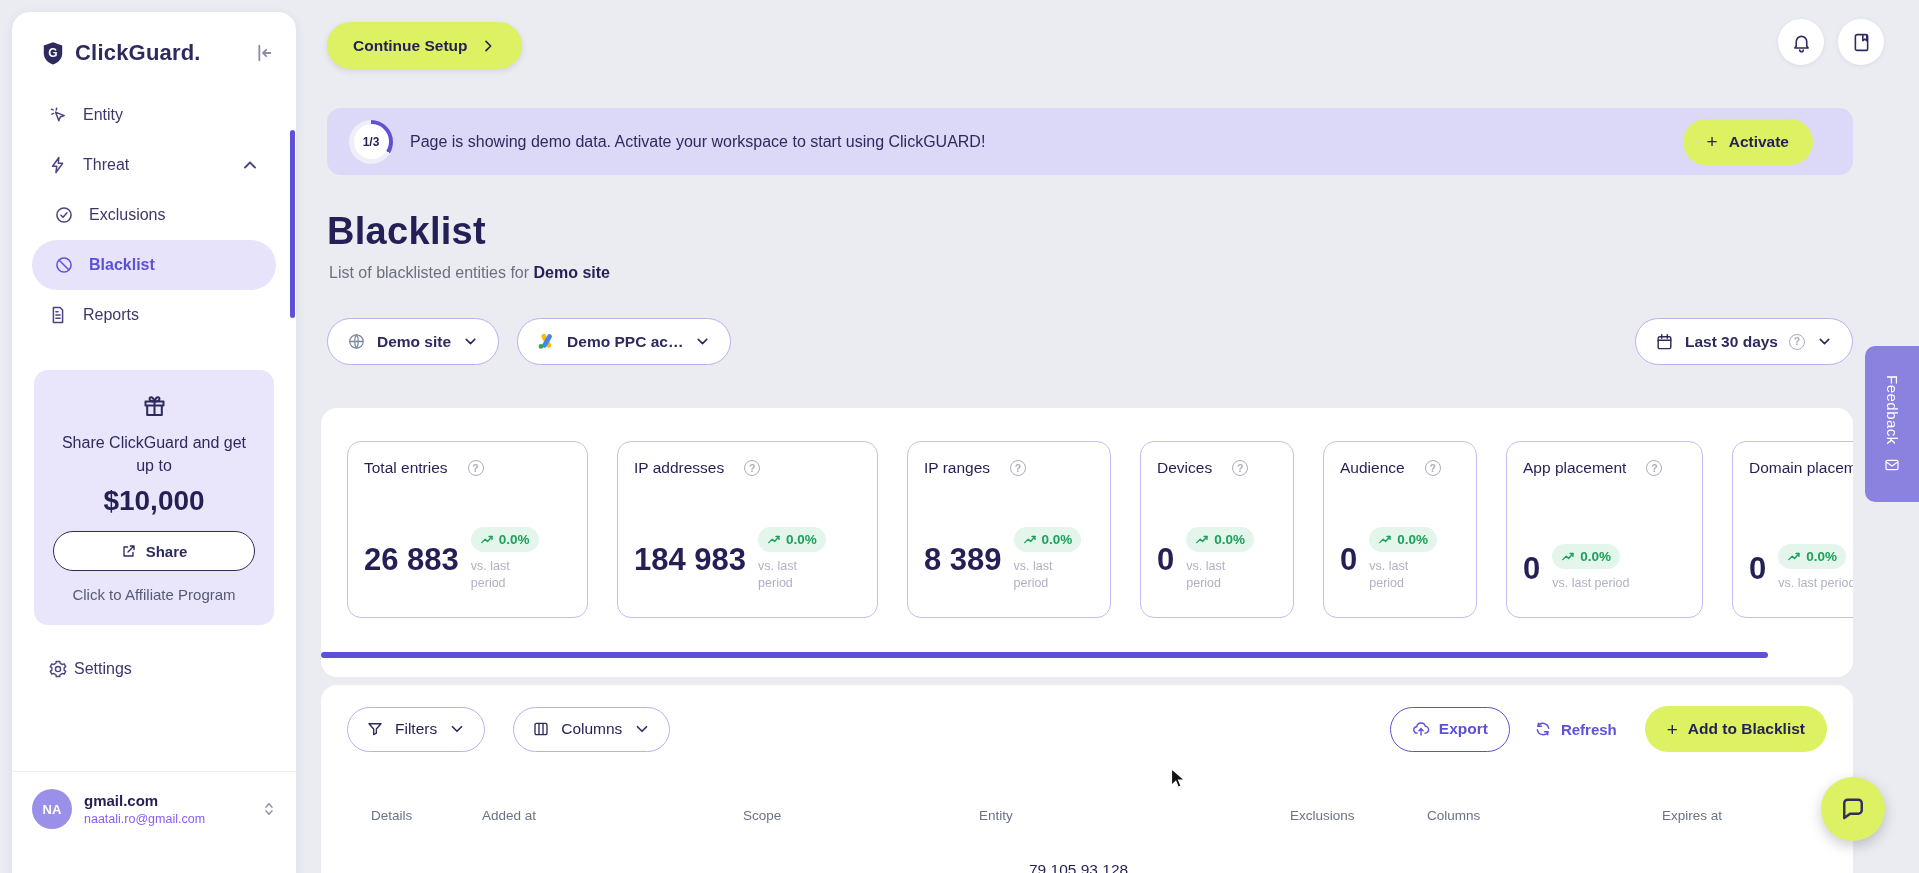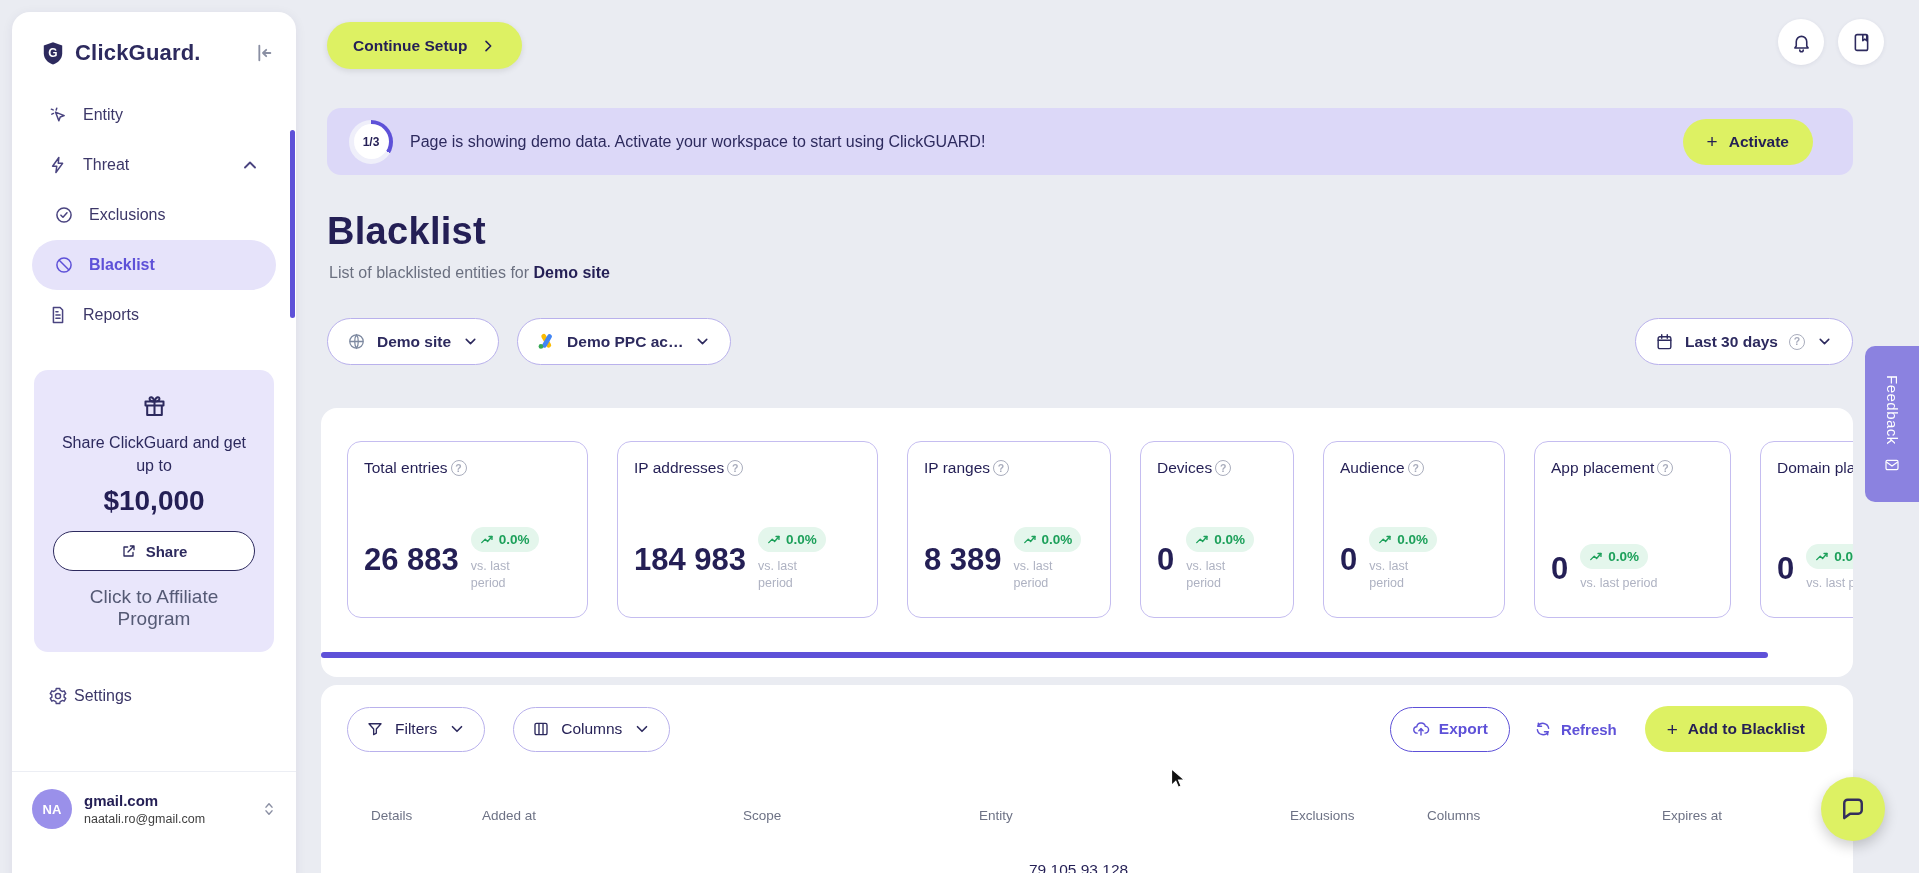--- a/index.html
+++ b/index.html
@@ -32,32 +32,32 @@
 
   
   .promo{margin:30px 22px 0;background:#e9e6fb;border-radius:14px;padding:22px 18px;text-align:center}
   .promo-gift{width:27px;height:27px;color:#2d2a5e;margin:0 auto}
   .promo-text{margin-top:8px;font-size:16px;color:#2d2a5e;line-height:1.45;font-weight:500}
   .promo-amount{margin-top:8px;font-size:28px;font-weight:800;color:#241f55}
   .share-btn{margin:14px auto 0;display:flex;align-items:center;justify-content:center;gap:9px;height:40px;
              width:202px;background:#fff;border:1.5px solid #2d2a5e;border-radius:21px;font-size:15px;
              font-weight:bold;color:#2d2a5e;cursor:pointer}
   .share-btn .icon{width:16px;height:16px}
-  .promo-aff{margin-top:15px;font-size:19px;color:#555a75;cursor:pointer}
+  .promo-aff{margin-top:15px;font-size:15px;color:#555a75;cursor:pointer}
 
   .settings-row{display:flex;align-items:center;gap:6px;margin:34px 0 0 36px;font-size:16px;
                 color:#3c3768;cursor:pointer;background:none;border:none}
   .settings-row .icon{width:20px;height:20px;color:#4a4480}
 
   .user-block{position:absolute;left:0;right:0;top:759px;border-top:1px solid #eceef4;
               padding:17px 18px 0 20px;display:flex;align-items:center;gap:12px;cursor:pointer}
   .avatar{width:40px;height:40px;border-radius:50%;background:#9a90ea;color:#fff;font-size:13px;
           font-weight:bold;display:flex;align-items:center;justify-content:center;flex:none}
   .user-name{font-size:15px;font-weight:bold;color:#241f55}
-  .user-email{font-size:12.5px;color:#404040;margin-top:3px}
+  .user-email{font-size:12.5px;color:#8b5cf6;margin-top:3px}
   .user-sort{margin-left:auto;width:18px;height:18px;color:#8a8fa3}
 
   
   .continue-btn{position:absolute;left:327px;top:22px;height:47px;display:flex;align-items:center;gap:12px;
                 padding:0 26px;background:#ddf163;border:none;border-radius:24px;font-size:15.5px;
                 font-weight:bold;color:#241f55;cursor:pointer;box-shadow:0 2px 6px rgba(0,0,0,.10)}
   .continue-btn .icon{width:16px;height:16px}
   .top-icons{position:absolute;top:19px;right:35px;display:flex;gap:14px}
   .circle-btn{width:46px;height:46px;border-radius:50%;background:#fff;display:flex;align-items:center;
               justify-content:center;color:#2d2a5e;cursor:pointer;border:none;box-shadow:0 1px 4px rgba(40,35,90,.08)}
@@ -94,23 +94,23 @@
   .help{width:16px;height:16px;border-radius:50%;border:1.3px solid #a9adbd;color:#a9adbd;font-size:10.5px;
         display:inline-flex;align-items:center;justify-content:center;font-weight:bold;flex:none;line-height:1}
 
   
   .cards-panel{position:absolute;left:321px;top:408px;width:1532px;height:269px;background:#fff;
                border-radius:16px;overflow:hidden}
   .cards-row{display:flex;gap:29px;padding:33px 0 0 26px}
   .stat-card{flex:none;border:1px solid #c5bdf0;border-radius:14px;padding:17px 16px;height:177px;
              display:flex;flex-direction:column;overflow:hidden}
   .stat-card:nth-child(1){width:241px}.stat-card:nth-child(2){width:261px}.stat-card:nth-child(3){width:204px}
-  .stat-card:nth-child(4){width:154px}.stat-card:nth-child(5){width:182px}.stat-card:nth-child(6){width:197px}
+  .stat-card:nth-child(4){width:154px}.stat-card:nth-child(5){width:154px}.stat-card:nth-child(6){width:197px}
   .stat-card:nth-child(7){width:240px}
-  .stat-head{display:flex;align-items:center;gap:3px;font-size:15.5px;color:#241f55;white-space:nowrap}
+  .stat-head{display:flex;align-items:center;gap:20px;font-size:15.5px;color:#241f55;white-space:nowrap}
   .stat-body{margin-top:auto;display:flex;align-items:center;gap:12px;margin-bottom:8px}
   .stat-value{font-size:31px;font-weight:600;color:#241f55;line-height:1;white-space:nowrap}
   .stat-right{display:flex;flex-direction:column;gap:6px}
   .delta-pill{display:inline-flex;align-items:center;gap:5px;height:25px;padding:0 9px;background:#e4f6ec;
               border-radius:13px;color:#1ca05a;font-size:13.5px;font-weight:bold;width:max-content}
   .delta-pill .icon{width:14px;height:14px}
   .stat-period{font-size:12.5px;color:#aeb2c2;width:58px;line-height:1.35}
   .stat-card.nowrap .stat-period{width:auto;white-space:nowrap}
   .cards-scrollbar{position:absolute;left:0;bottom:19px;height:6px;width:1447px;background:#5e51d8;
                    border-radius:3px;cursor:pointer}

